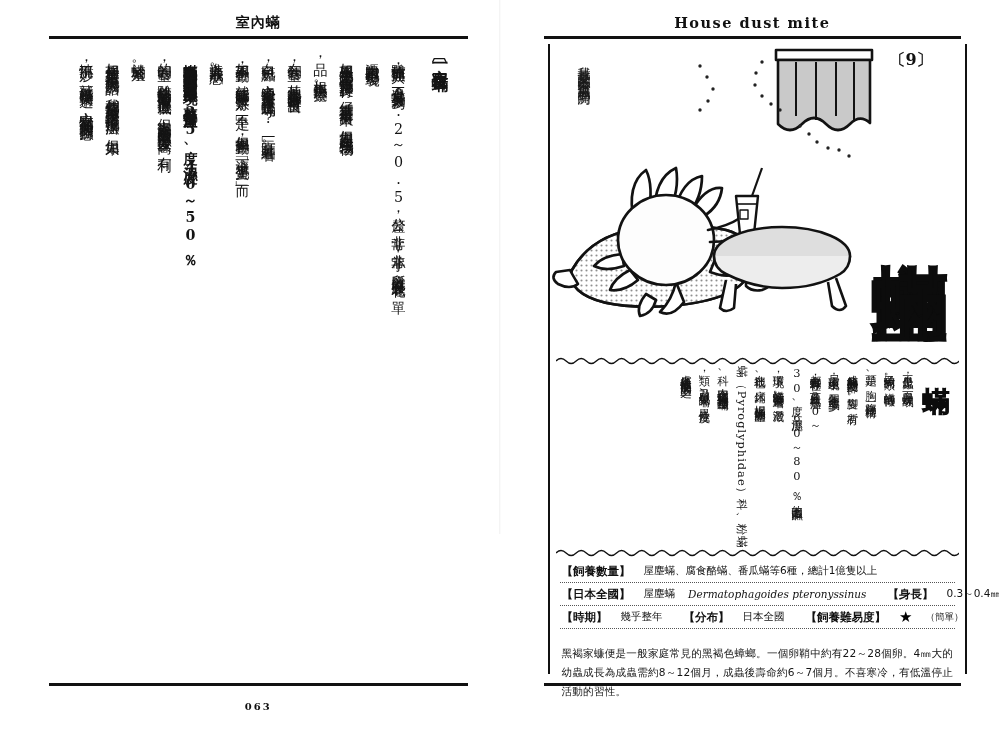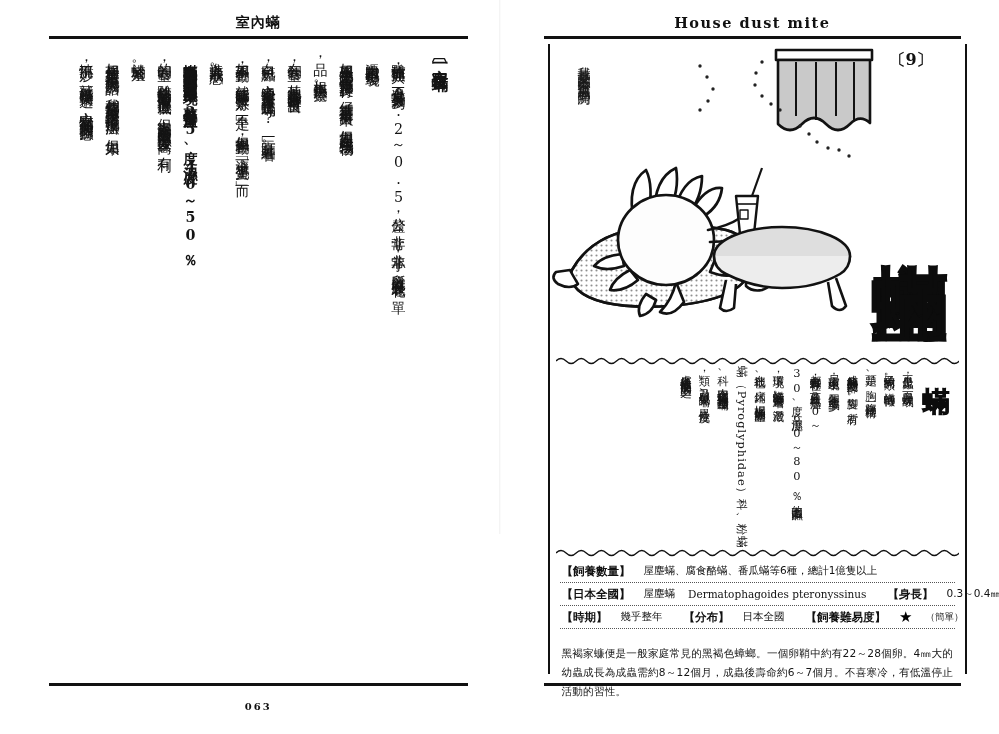--- a/index.html
+++ b/index.html
@@ -178,21 +178,21 @@
     border-bottom: 1px dotted #555;
     font-size: 11px;
     color: #111;
     white-space: nowrap;
     display: flex; align-items: center; gap: 13px;
     font-family: "DejaVu Sans", "Liberation Sans", sans-serif;
   }
   .specrow:first-child { border-top: none; }
   .k { font-weight: bold; font-size: 11.5px; letter-spacing: 0px; }
   .v { font-size: 10.5px; letter-spacing: 0px; }
-  .v.sci { font-family: "DejaVu Serif","Liberation Serif",serif; font-size: 10.5px;}
+  .v.sci { font-style: italic; font-family: "DejaVu Serif","Liberation Serif",serif; font-size: 10.5px;}
   .star { font-size: 15px; line-height: 1; color: #000; }
   .paren { font-size: 9.5px; color: #222; }
 
   
   .note {
     position: absolute; left: 12px; right: 12px; top: 600px;
     font-size: 10.6px;
     line-height: 19px;
     color: #151515;
     letter-spacing: 0.2px;

